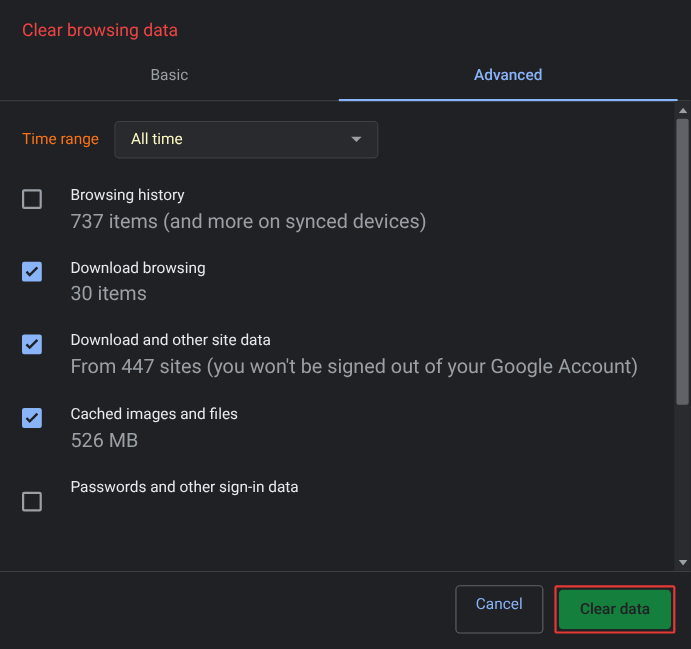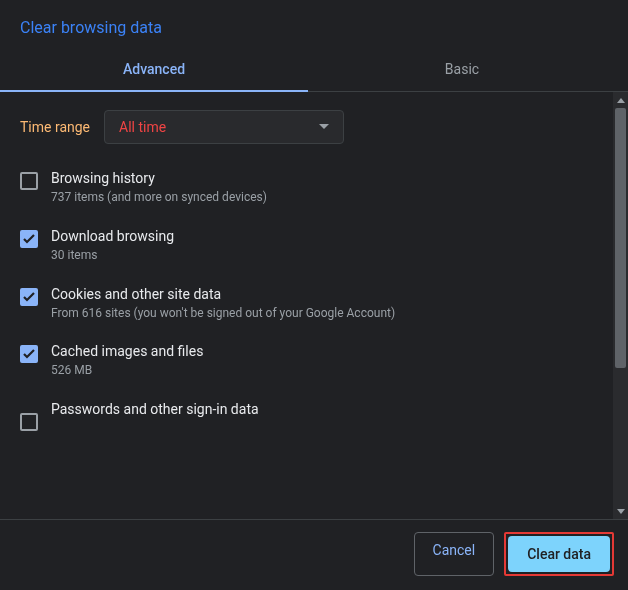--- a/index.html
+++ b/index.html
@@ -18,21 +18,21 @@
     }
     .dialog {
       width: 100%;
       height: 100%;
       display: flex;
       flex-direction: column;
     }
     .title {
       font-size: 16px;
       padding: 18px 20px 12px 20px;
-      color: #3b82f6;
+      color: #ef4444;
     }
     .tabs {
       display: flex;
       border-bottom: 1px solid #3c4043;
       padding-right: 12px;
     }
     .tab {
       flex: 1;
       text-align: center;
       padding: 12px 0 14px 0;
@@ -91,39 +91,39 @@
     .scrollbar-arrow.up { top: 0; }
     .scrollbar-arrow.down { bottom: 0; }
     .time-range-row {
       display: flex;
       align-items: center;
       gap: 14px;
       margin-bottom: 26px;
     }
     .time-label {
       font-size: 14px;
-      color: #fdba74;
+      color: #f97316;
     }
     .select-box {
       background: #292a2d;
       border: 1px solid #3c4043;
       border-radius: 4px;
       padding: 8px 14px;
       width: 240px;
       display: flex;
       align-items: center;
       justify-content: space-between;
       cursor: pointer;
       font-size: 14px;
-      color: #ef4444;
+      color: #fef9c3;
     }
     .select-caret svg { display: block; }
     .item {
       display: flex;
-      gap: 13px;
+      gap: 26px;
       align-items: flex-start;
       margin-bottom: 22px;
     }
     .checkbox {
       width: 18px;
       height: 18px;
       border: 2px solid #9aa0a6;
       border-radius: 2px;
       margin-top: 2px;
       flex-shrink: 0;
@@ -141,21 +141,21 @@
     .item-text {
       flex: 1;
       min-width: 0;
     }
     .item-title {
       font-size: 14px;
       color: #e8eaed;
       margin-bottom: 3px;
     }
     .item-sub {
-      font-size: 12px;
+      font-size: 18px;
       color: #9aa0a6;
       line-height: 1.4;
     }
     .footer {
       border-top: 1px solid #3c4043;
       padding: 12px 14px 14px;
       display: flex;
       justify-content: flex-end;
       gap: 10px;
     }
@@ -165,43 +165,43 @@
       border-radius: 4px;
       cursor: pointer;
       border: 1px solid transparent;
     }
     .btn-cancel {
       background: transparent;
       border: 1px solid #5f6368;
       color: #8ab4f8;
     }
     .btn-primary {
-      background: #7dd3fc;
+      background: #15803d;
       color: #202124;
       font-weight: 500;
     }
     .highlight {
       border: 2px solid #e53935;
       padding: 2px;
       border-radius: 2px;
     }
     .items-list {
       padding-left: 0;
     }
   </style>
 </head>
 <body>
 
 <div class="dialog">
 
   <div class="title">Clear browsing data</div>
 
   <div class="tabs">
+    <div class="tab">Basic</div>
     <div class="tab active">Advanced</div>
-    <div class="tab">Basic</div>
   </div>
 
   <div class="body">
     <div class="scroll-area">
 
       <div class="time-range-row">
         <span class="time-label">Time range</span>
         <div class="select-box">
           <span>All time</span>
           <span class="select-caret">
@@ -236,22 +236,22 @@
           </div>
         </div>
 
         <div class="item">
           <div class="checkbox checked">
             <svg width="12" height="10" viewBox="0 0 12 10">
                 <path d="M1 5 L4 8 L11 1" stroke="#202124" stroke-width="2.2" fill="none"></path>
               </svg>
           </div>
           <div class="item-text">
-            <div class="item-title">Cookies and other site data</div>
-            <div class="item-sub">From 616 sites (you won't be signed out of your Google Account)</div>
+            <div class="item-title">Download and other site data</div>
+            <div class="item-sub">From 447 sites (you won't be signed out of your Google Account)</div>
           </div>
         </div>
 
         <div class="item">
           <div class="checkbox checked">
             <svg width="12" height="10" viewBox="0 0 12 10">
                 <path d="M1 5 L4 8 L11 1" stroke="#202124" stroke-width="2.2" fill="none"></path>
               </svg>
           </div>
           <div class="item-text">

